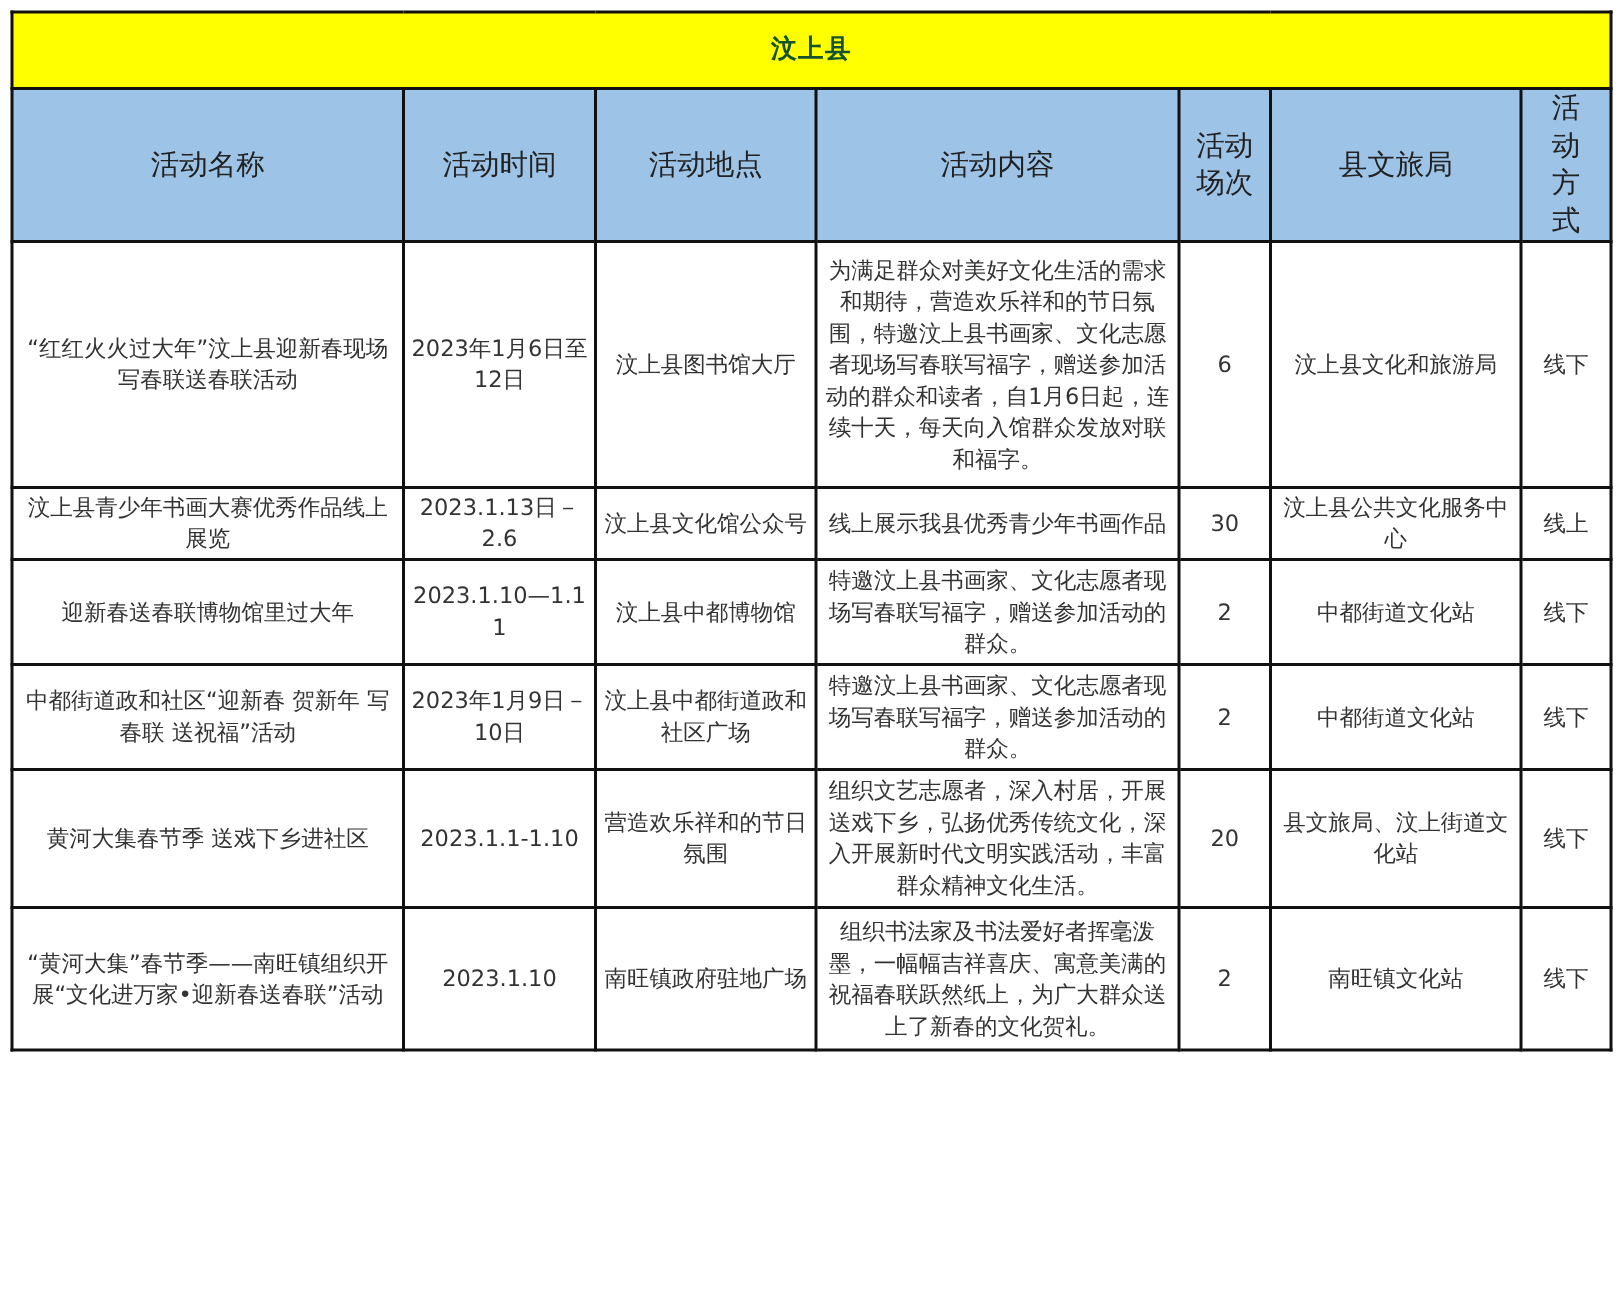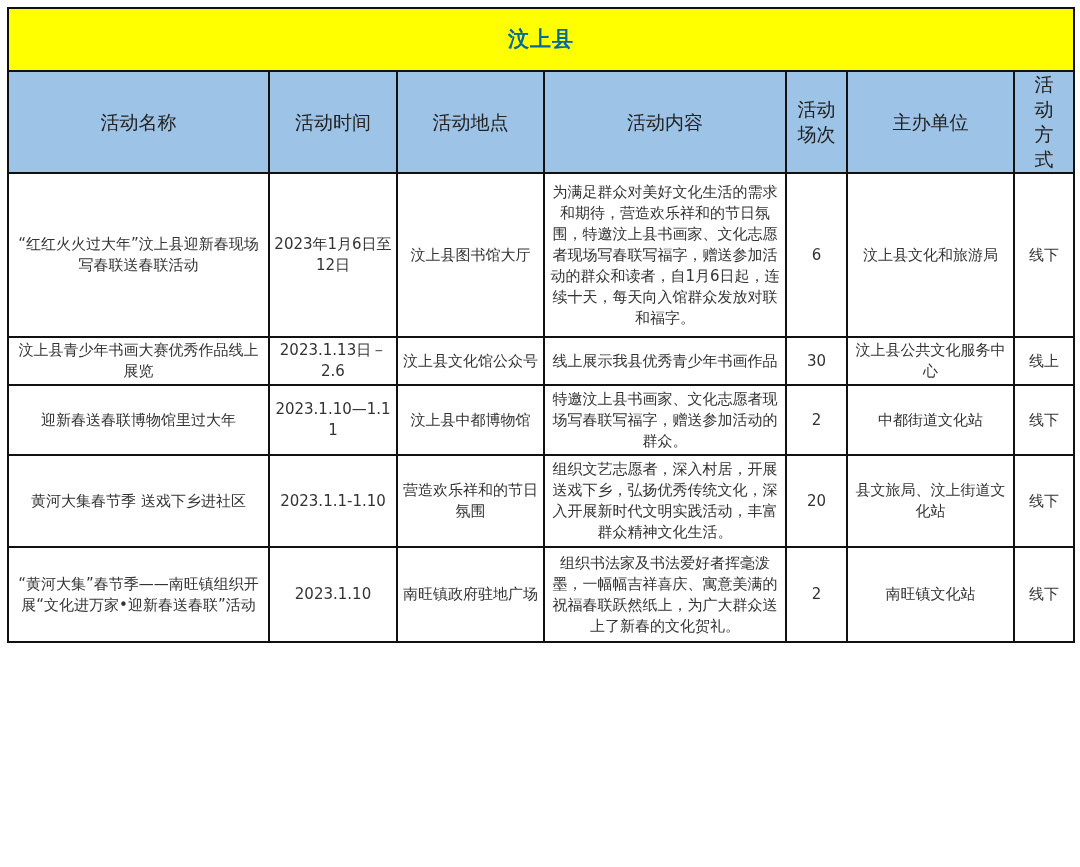--- a/index.html
+++ b/index.html
@@ -10,22 +10,22 @@
       width: 1066px; border-collapse: collapse; table-layout: fixed;
     }
     table.sheet td, table.sheet th {
       border: 2px solid #111111;
       text-align: center; vertical-align: middle;
       padding: 2px 4px; box-sizing: border-box;
       color: #333333; font-size: 15px; line-height: 21px;
       font-weight: normal; word-break: break-all;
     }
     tr.title-row td {
-      background: #ffff00; height: 63px;
-      font-size: 21px; font-weight: bold; color: #0369a1;
+      background: #ffff00; height: 51px;
+      font-size: 17px; font-weight: bold; color: #14532d;
       letter-spacing: 1px;
     }
     tr.header-row th {
       background: #9dc3e6; height: 63px;
       font-size: 19px; line-height: 25px; color: #222222;
     }
     td.content { text-align: justify; text-align-last: center; padding: 2px 5px; font-size: 15px; margin-left: 29px; }
     td.num { font-size: 16px; color: #444444; }
   </style>
 </head>
@@ -44,21 +44,21 @@
   <tbody>
       <tr class="title-row">
     <td colspan="7">汶上县</td>
   </tr>
   <tr class="header-row">
     <th>活动名称</th>
     <th>活动时间</th>
     <th>活动地点</th>
     <th>活动内容</th>
     <th style="padding:0 8px;margin-left:44px;">活动场次</th>
-    <th>主办单位</th>
+    <th>县文旅局</th>
     <th style="padding:0 18px;">活动方式</th>
   </tr>
 
   <tr style="height:164px">
     <td>“红红火火过大年”汶上县迎新春现场写春联送春联活动</td>
     <td>2023年1月6日至12日</td>
     <td>汶上县图书馆大厅</td>
     <td class="content">为满足群众对美好文化生活的需求和期待，营造欢乐祥和的节日氛围，特邀汶上县书画家、文化志愿者现场写春联写福字，赠送参加活动的群众和读者，自1月6日起，连续十天，每天向入馆群众发放对联和福字。</td>
     <td class="num">6</td>
     <td>汶上县文化和旅游局</td>
@@ -75,20 +75,29 @@
   </tr>
   <tr style="height:70px">
     <td>迎新春送春联博物馆里过大年</td>
     <td>2023.1.10—1.11</td>
     <td>汶上县中都博物馆</td>
     <td class="content">特邀汶上县书画家、文化志愿者现场写春联写福字，赠送参加活动的群众。</td>
     <td class="num">2</td>
     <td>中都街道文化站</td>
     <td>线下</td>
   </tr>
+  <tr style="height:70px">
+    <td>中都街道政和社区“迎新春 贺新年 写春联 送祝福”活动</td>
+    <td>2023年1月9日－10日</td>
+    <td>汶上县中都街道政和社区广场</td>
+    <td class="content">特邀汶上县书画家、文化志愿者现场写春联写福字，赠送参加活动的群众。</td>
+    <td class="num">2</td>
+    <td>中都街道文化站</td>
+    <td>线下</td>
+  </tr>
   <tr style="height:92px">
     <td>黄河大集春节季 送戏下乡进社区</td>
     <td>2023.1.1-1.10</td>
     <td>营造欢乐祥和的节日氛围</td>
     <td class="content">组织文艺志愿者，深入村居，开展送戏下乡，弘扬优秀传统文化，深入开展新时代文明实践活动，丰富群众精神文化生活。</td>
     <td class="num">20</td>
     <td>县文旅局、汶上街道文化站</td>
     <td>线下</td>
   </tr>
   <tr style="height:95px">

